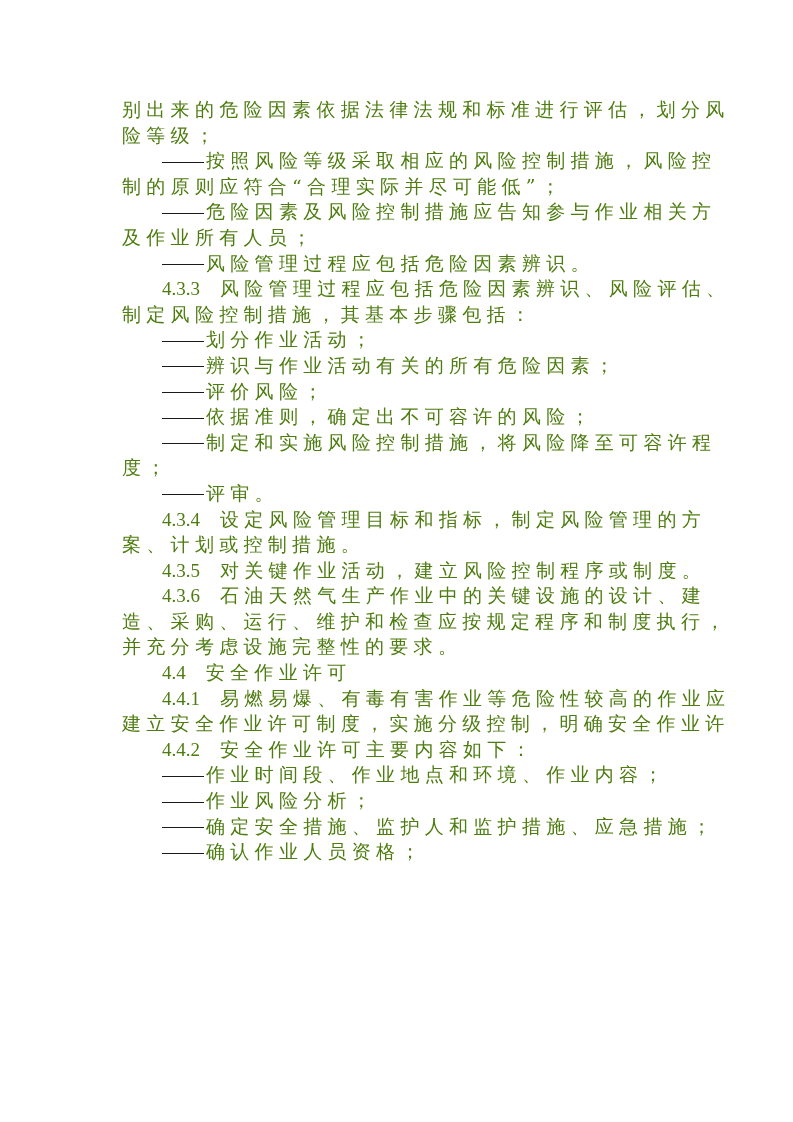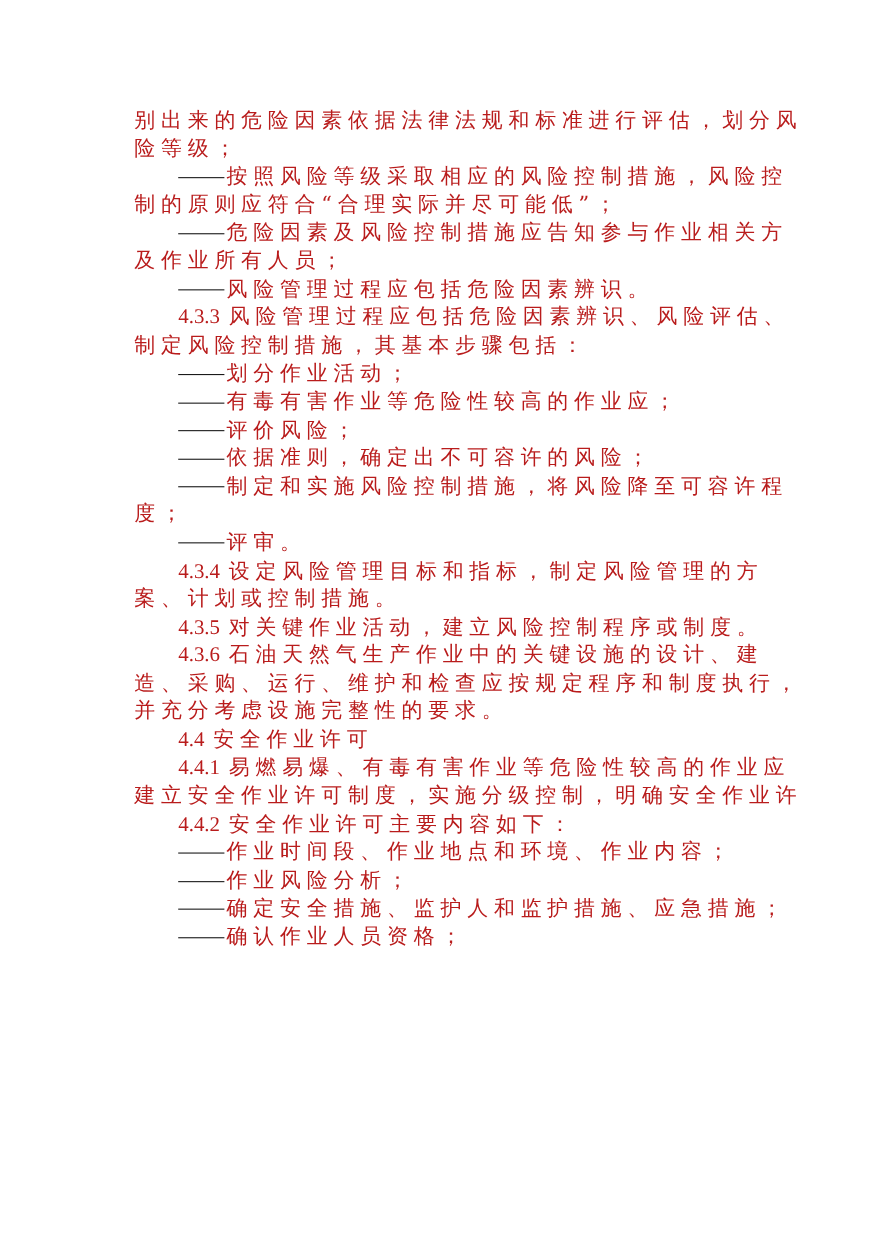--- a/index.html
+++ b/index.html
@@ -5,44 +5,44 @@
   html, body { margin: 0; padding: 0; background: #ffffff; }
   body { width: 793px; height: 1122px; position: relative; overflow: hidden; }
   .page {
     position: absolute;
     left: 122px;
     top: 97px;
     width: 536px;
     font-family: "DejaVu Serif", "Liberation Serif", serif;
     font-size: 19px;
     line-height: 25.6px;
-    color: #b91c1c;
+    color: #4d7c0f;
     letter-spacing: 5.3px;
   }
   .line { white-space: nowrap; height: 25.6px; }
   .indent { padding-left: 40px; }
-  .num { letter-spacing: 0; margin-right: 8px; font-family: "Liberation Serif", serif; }
+  .num { letter-spacing: 0; margin-right: 20px; font-family: "Liberation Serif", serif; }
   .dash { letter-spacing: 0; display: inline-block; width: 44px; }
   .dash::before { content: ""; display: inline-block; width: 42px; height: 1px; background: #1a1a1a; vertical-align: middle; }
 </style>
 </head>
 <body>
 
 <div class="page" id="page">
     <div class="line"><span>别出来的危险因素依据法律法规和标准进行评估，划分风</span></div>
     <div class="line"><span>险等级；</span></div>
     <div class="line indent"><span class="dash"></span><span>按照风险等级采取相应的风险控制措施，风险控</span></div>
     <div class="line"><span>制的原则应符合“合理实际并尽可能低”；</span></div>
     <div class="line indent"><span class="dash"></span><span>危险因素及风险控制措施应告知参与作业相关方</span></div>
     <div class="line"><span>及作业所有人员；</span></div>
     <div class="line indent"><span class="dash"></span><span>风险管理过程应包括危险因素辨识。</span></div>
     <div class="line indent"><span class="num">4.3.3</span><span>风险管理过程应包括危险因素辨识、风险评估、</span></div>
     <div class="line"><span>制定风险控制措施，其基本步骤包括：</span></div>
     <div class="line indent"><span class="dash"></span><span>划分作业活动；</span></div>
-    <div class="line indent"><span class="dash"></span><span>有毒有害作业等危险性较高的作业应；</span></div>
+    <div class="line indent"><span class="dash"></span><span>辨识与作业活动有关的所有危险因素；</span></div>
     <div class="line indent"><span class="dash"></span><span>评价风险；</span></div>
     <div class="line indent"><span class="dash"></span><span>依据准则，确定出不可容许的风险；</span></div>
     <div class="line indent"><span class="dash"></span><span>制定和实施风险控制措施，将风险降至可容许程</span></div>
     <div class="line"><span>度；</span></div>
     <div class="line indent"><span class="dash"></span><span>评审。</span></div>
     <div class="line indent"><span class="num">4.3.4</span><span>设定风险管理目标和指标，制定风险管理的方</span></div>
     <div class="line"><span>案、计划或控制措施。</span></div>
     <div class="line indent"><span class="num">4.3.5</span><span>对关键作业活动，建立风险控制程序或制度。</span></div>
     <div class="line indent"><span class="num">4.3.6</span><span>石油天然气生产作业中的关键设施的设计、建</span></div>
     <div class="line"><span>造、采购、运行、维护和检查应按规定程序和制度执行，</span></div>

